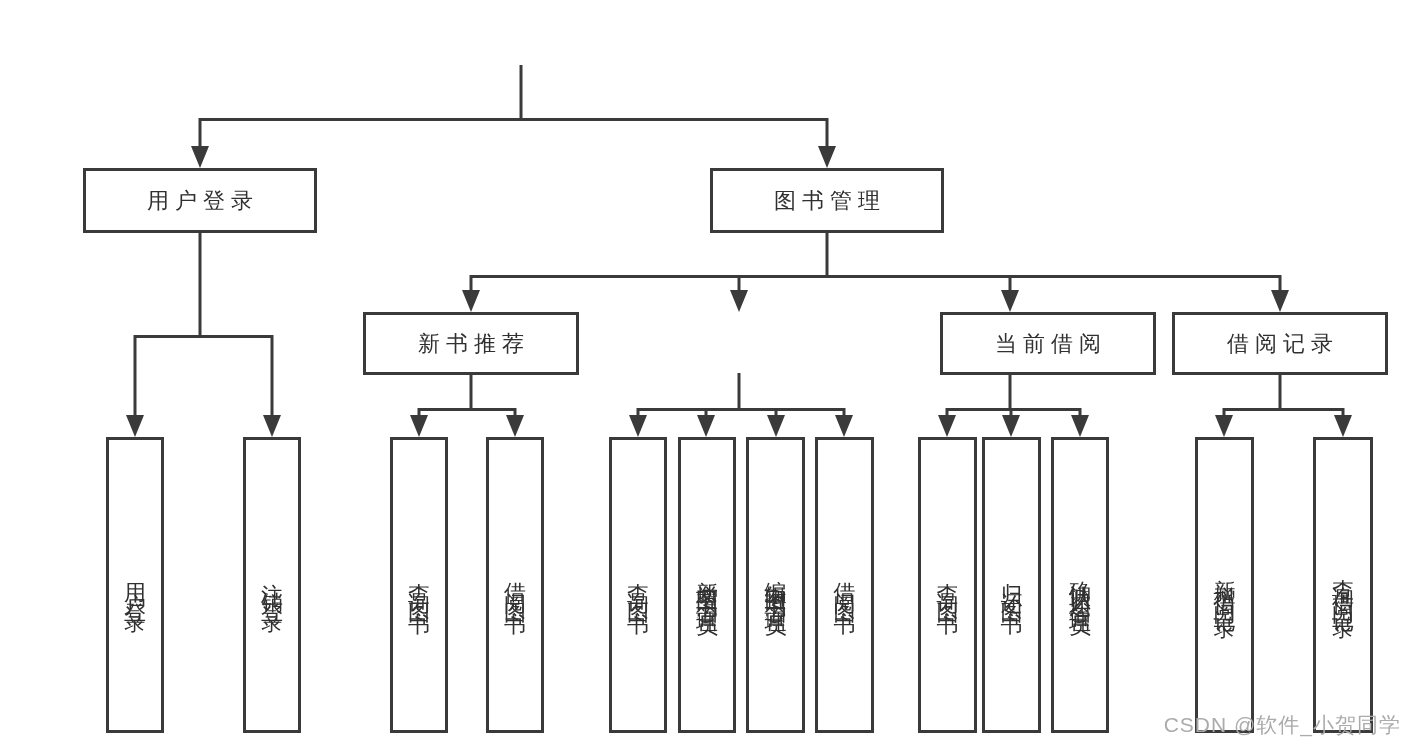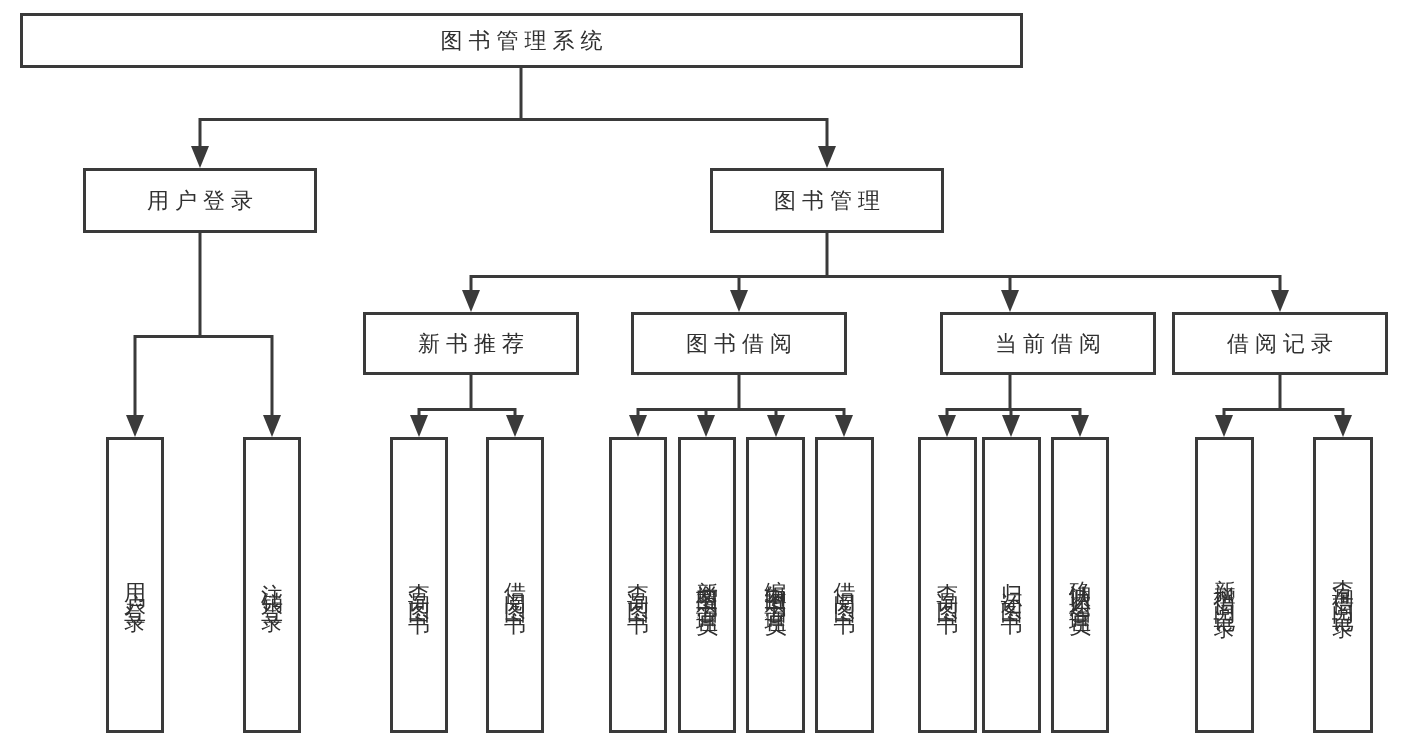--- a/index.html
+++ b/index.html
@@ -98,36 +98,30 @@
       <polygon points="767,415 785,415 776,437"></polygon>
       <polygon points="835,415 853,415 844,437"></polygon>
       <polygon points="938,415 956,415 947,437"></polygon>
       <polygon points="1002,415 1020,415 1011,437"></polygon>
       <polygon points="1071,415 1089,415 1080,437"></polygon>
       <polygon points="1215,415 1233,415 1224,437"></polygon>
       <polygon points="1334,415 1352,415 1343,437"></polygon>
     </g>
   </svg>
 
-  <div class="box" style="left:20px;top:13px;width:1003px;height:55px;">
-    <span class="hlabel">图书管理系统</span>
-  </div>
 
   <div class="box" style="left:83px;top:168px;width:234px;height:65px;">
     <span class="hlabel">用户登录</span>
   </div>
   <div class="box" style="left:710px;top:168px;width:234px;height:65px;">
     <span class="hlabel">图书管理</span>
   </div>
 
   <div class="box" style="left:363px;top:312px;width:216px;height:63px;">
     <span class="hlabel">新书推荐</span>
-  </div>
-  <div class="box" style="left:631px;top:312px;width:216px;height:63px;">
-    <span class="hlabel">图书借阅</span>
   </div>
   <div class="box" style="left:940px;top:312px;width:216px;height:63px;">
     <span class="hlabel">当前借阅</span>
   </div>
   <div class="box" style="left:1172px;top:312px;width:216px;height:63px;">
     <span class="hlabel">借阅记录</span>
   </div>
 
   <div class="box vnode" style="left:106px;width:58px;">
     <span class="vtext v-s">用户登录</span>
@@ -166,14 +160,15 @@
     <span class="vtext v-l">确认归还（管理员）</span>
   </div>
 
   <div class="box vnode" style="left:1195px;width:59px;">
     <span class="vtext v-m">新增借阅记录</span>
   </div>
   <div class="box vnode" style="left:1313px;width:60px;">
     <span class="vtext v-m">查询借阅记录</span>
   </div>
 
+  <div class="watermark">CSDN @软件_小贺同学</div>
 
 </div>
 
 </body></html>

